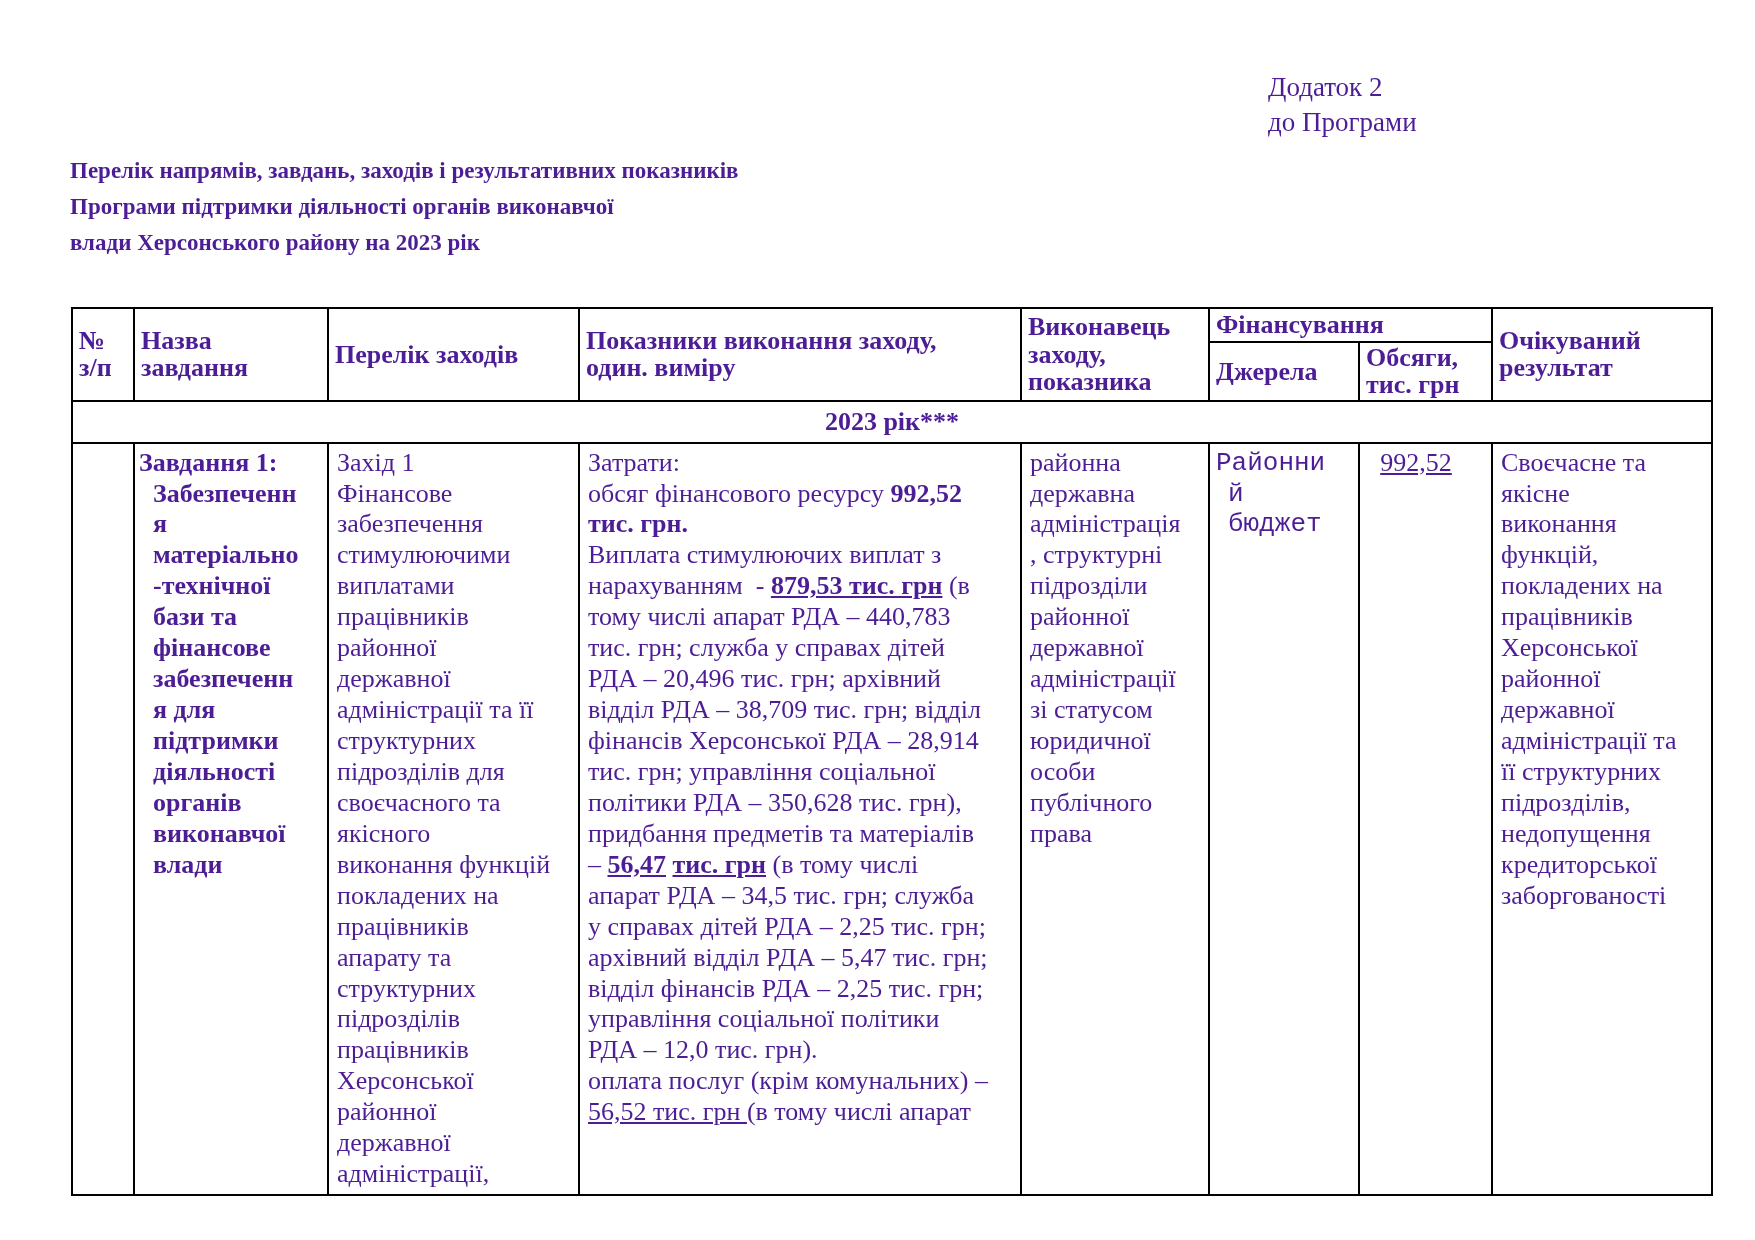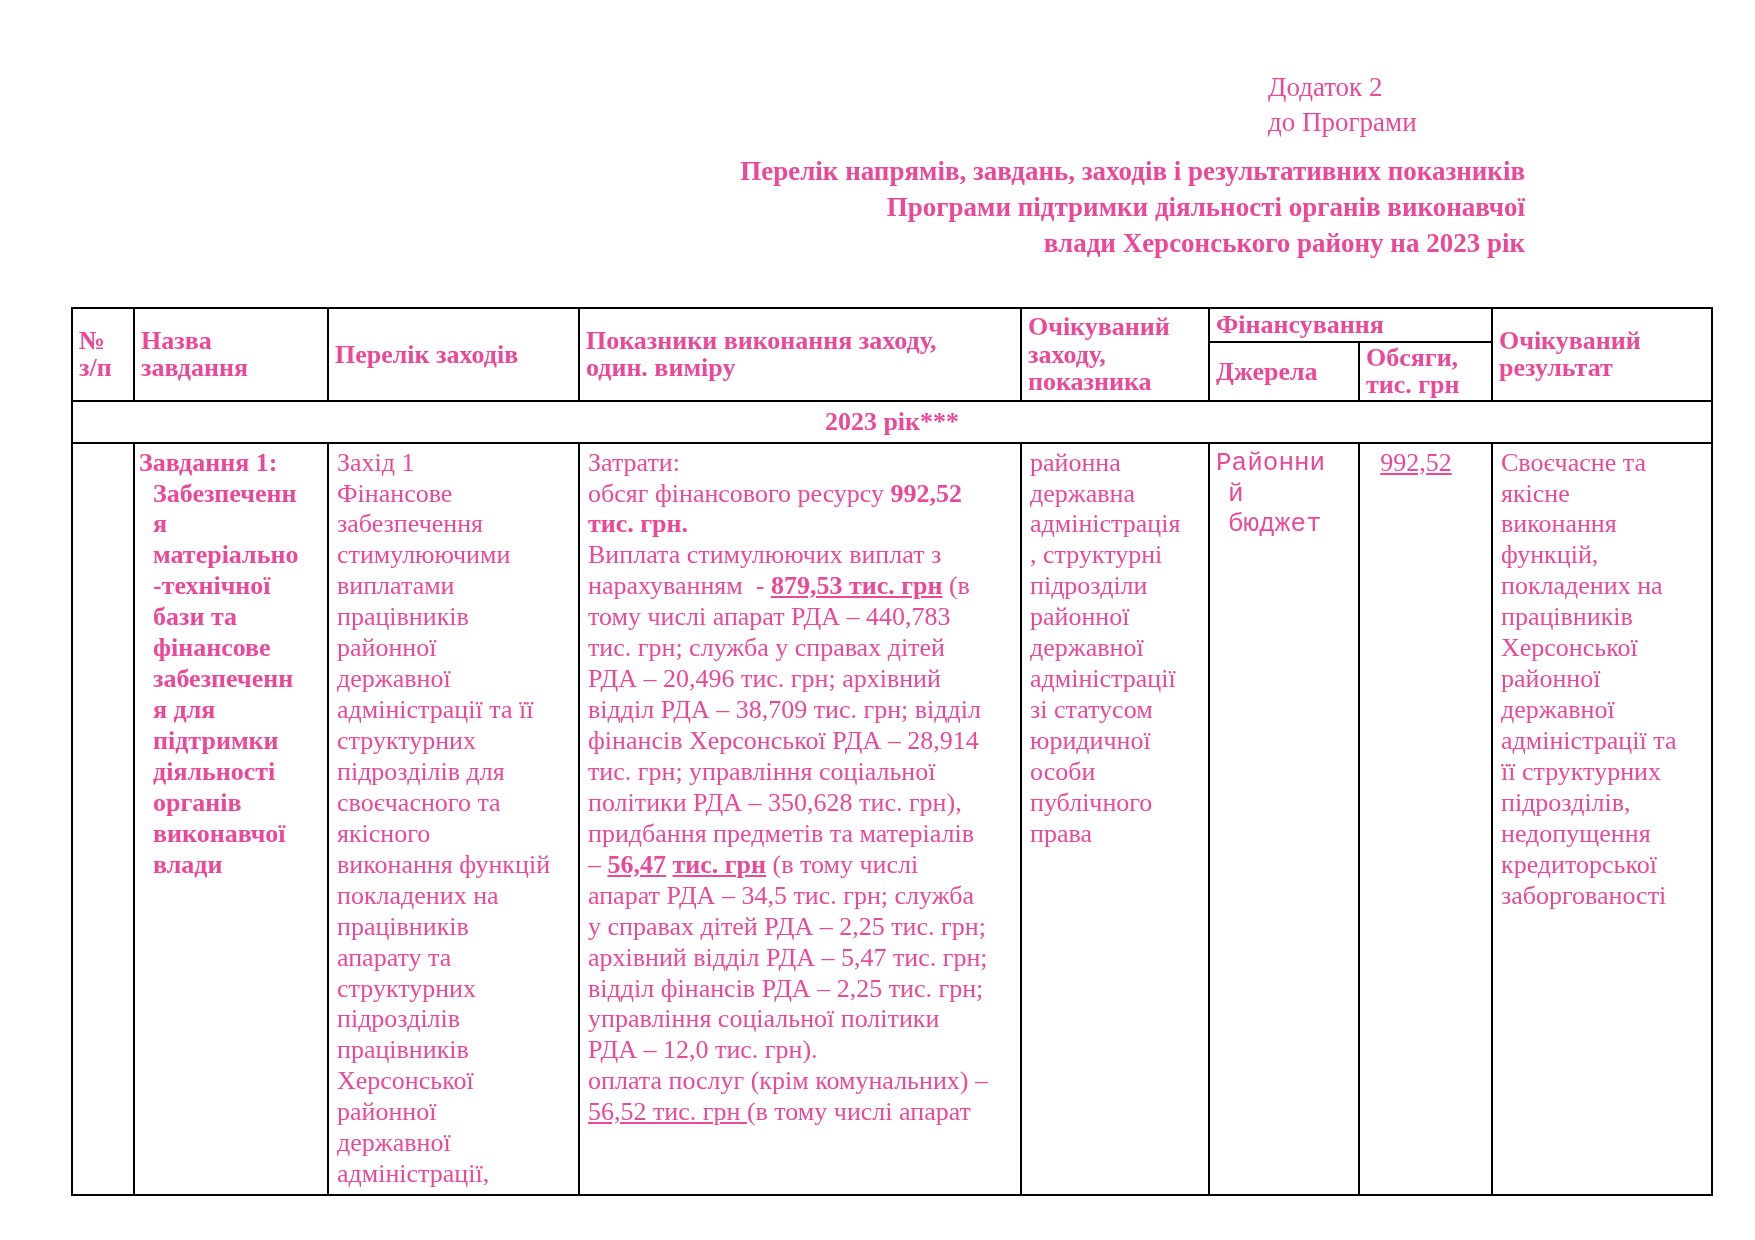--- a/index.html
+++ b/index.html
@@ -2,38 +2,38 @@
 <html><head>
 <meta charset="utf-8">
 <style>
   html, body { margin: 0; padding: 0; background: #ffffff; }
   #page {
     position: relative;
     width: 1755px;
     height: 1240px;
     background: #ffffff;
     font-family: "Liberation Serif", "DejaVu Serif", serif;
-    color: #ec4899;
+    color: #4c1d95;
     overflow: hidden;
   }
   #annex-note {
     position: absolute;
     left: 1268px;
     top: 70px;
     font-size: 27px;
     line-height: 35px;
     white-space: pre-line;
   }
   #doc-title {
     position: absolute;
     left: 70px;
     top: 153px;
     width: 1455px;
-    text-align: right;
-    font-size: 27px;
+    text-align: left;
+    font-size: 23px;
     font-weight: bold;
     line-height: 36px;
     white-space: pre-line;
     font-family: Liberation Serif, serif;
   }
   table#main-table {
     position: absolute;
     left: 71px;
     top: 307px;
     width: 1640px;
@@ -113,21 +113,21 @@
     </colgroup>
     <tbody>
       <tr class="r-head-top">
         <th class="th-num" rowspan="2">№
 з/п</th>
         <th rowspan="2">Назва
 завдання</th>
         <th rowspan="2">Перелік заходів</th>
         <th class="th-indicators" rowspan="2">Показники виконання заходу,
 один. виміру</th>
-        <th rowspan="2">Очікуваний заходу, показника</th>
+        <th rowspan="2">Виконавець заходу, показника</th>
         <th class="th-center" colspan="2">Фінансування</th>
         <th rowspan="2">Очікуваний результат</th>
       </tr>
       <tr class="r-head-sub">
         <th>Джерела</th>
         <th>Обсяги,
 тис. грн</th>
       </tr>
       <tr class="r-year">
         <td class="year-cell" colspan="8">2023 рік***</td>

